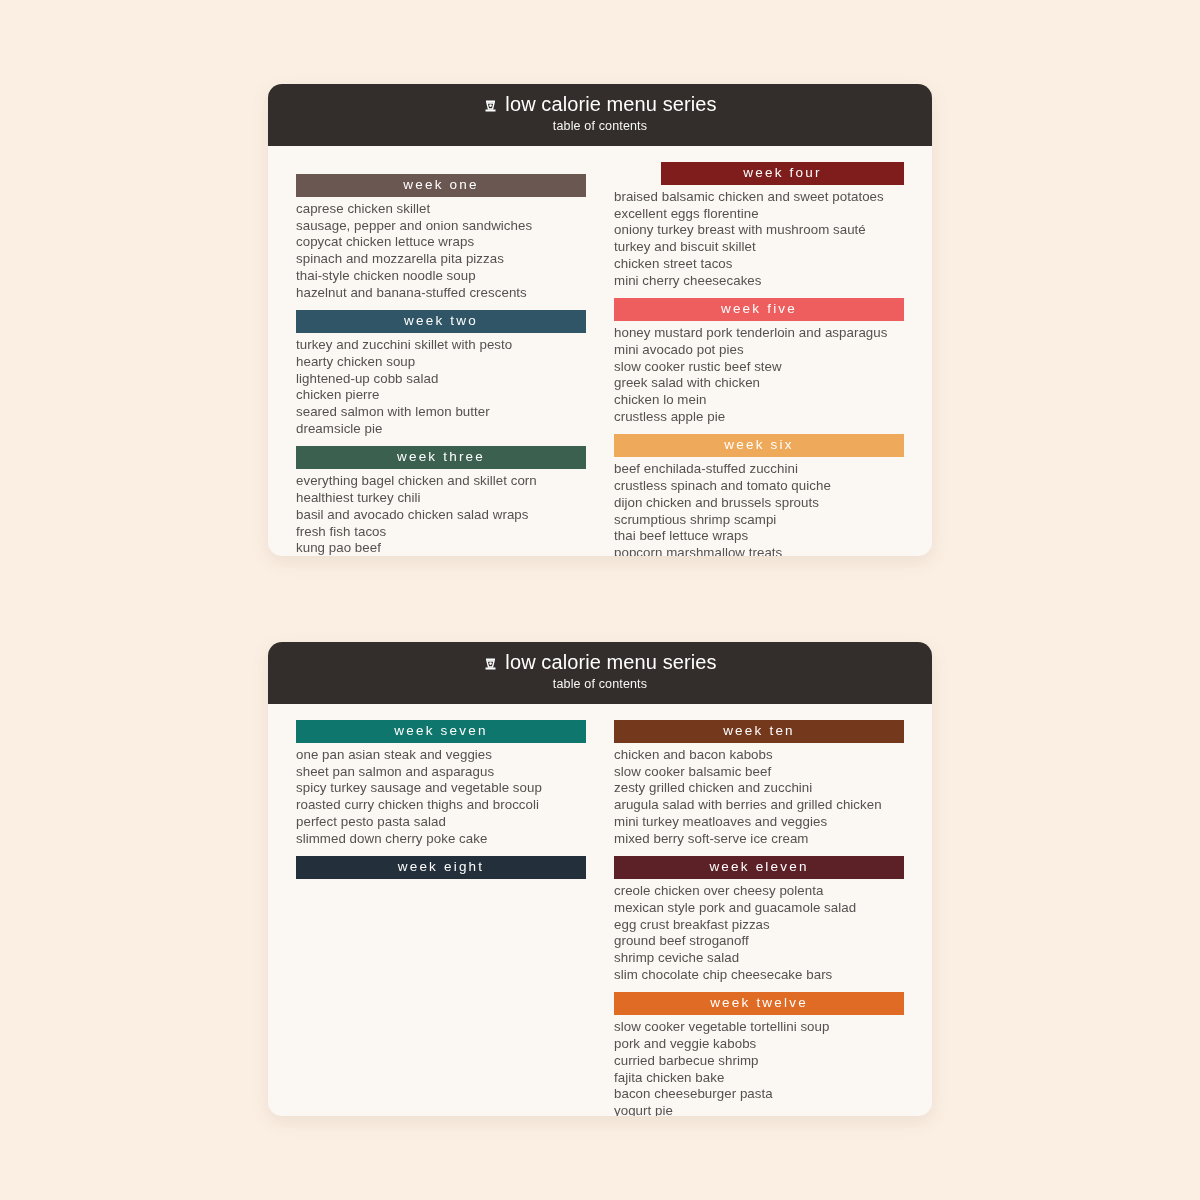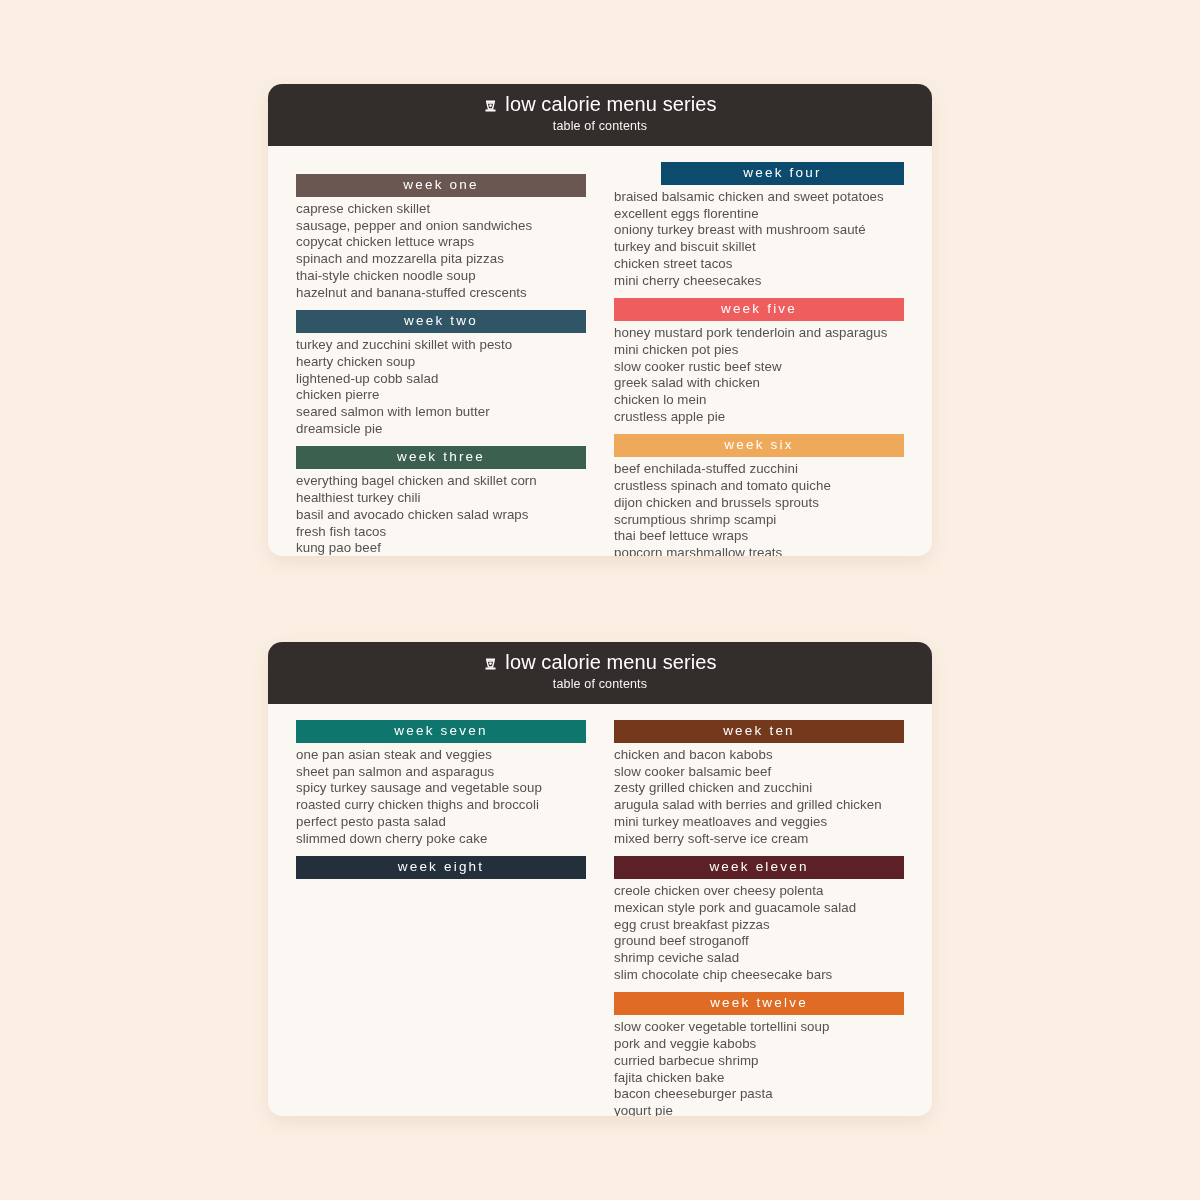--- a/index.html
+++ b/index.html
@@ -136,35 +136,35 @@
               <li class="recipe-item">healthiest turkey chili</li>
               <li class="recipe-item">basil and avocado chicken salad wraps</li>
               <li class="recipe-item">fresh fish tacos</li>
               <li class="recipe-item">kung pao beef</li>
               <li class="recipe-item">double chocolate chip cookies</li>
             </ul>
           </div>
         </div>
       <div class="col">
           <div class="week">
-            <div class="week-title" style="background: #0c4a6e; margin-left: 47px;">week four</div>
+            <div class="week-title" style="background: #7f1d1d; margin-left: 47px;">week four</div>
             <ul class="recipe-list">
               <li class="recipe-item">braised balsamic chicken and sweet potatoes</li>
               <li class="recipe-item">excellent eggs florentine</li>
               <li class="recipe-item">oniony turkey breast with mushroom sauté</li>
               <li class="recipe-item">turkey and biscuit skillet</li>
               <li class="recipe-item">chicken street tacos</li>
               <li class="recipe-item">mini cherry cheesecakes</li>
             </ul>
           </div>
           <div class="week">
             <div class="week-title" style="background: rgb(239, 94, 94);">week five</div>
             <ul class="recipe-list">
               <li class="recipe-item">honey mustard pork tenderloin and asparagus</li>
-              <li class="recipe-item">mini chicken pot pies</li>
+              <li class="recipe-item">mini avocado pot pies</li>
               <li class="recipe-item">slow cooker rustic beef stew</li>
               <li class="recipe-item">greek salad with chicken</li>
               <li class="recipe-item">chicken lo mein</li>
               <li class="recipe-item">crustless apple pie</li>
             </ul>
           </div>
           <div class="week">
             <div class="week-title" style="background: rgb(239, 169, 90);">week six</div>
             <ul class="recipe-list">
               <li class="recipe-item">beef enchilada-stuffed zucchini</li>

